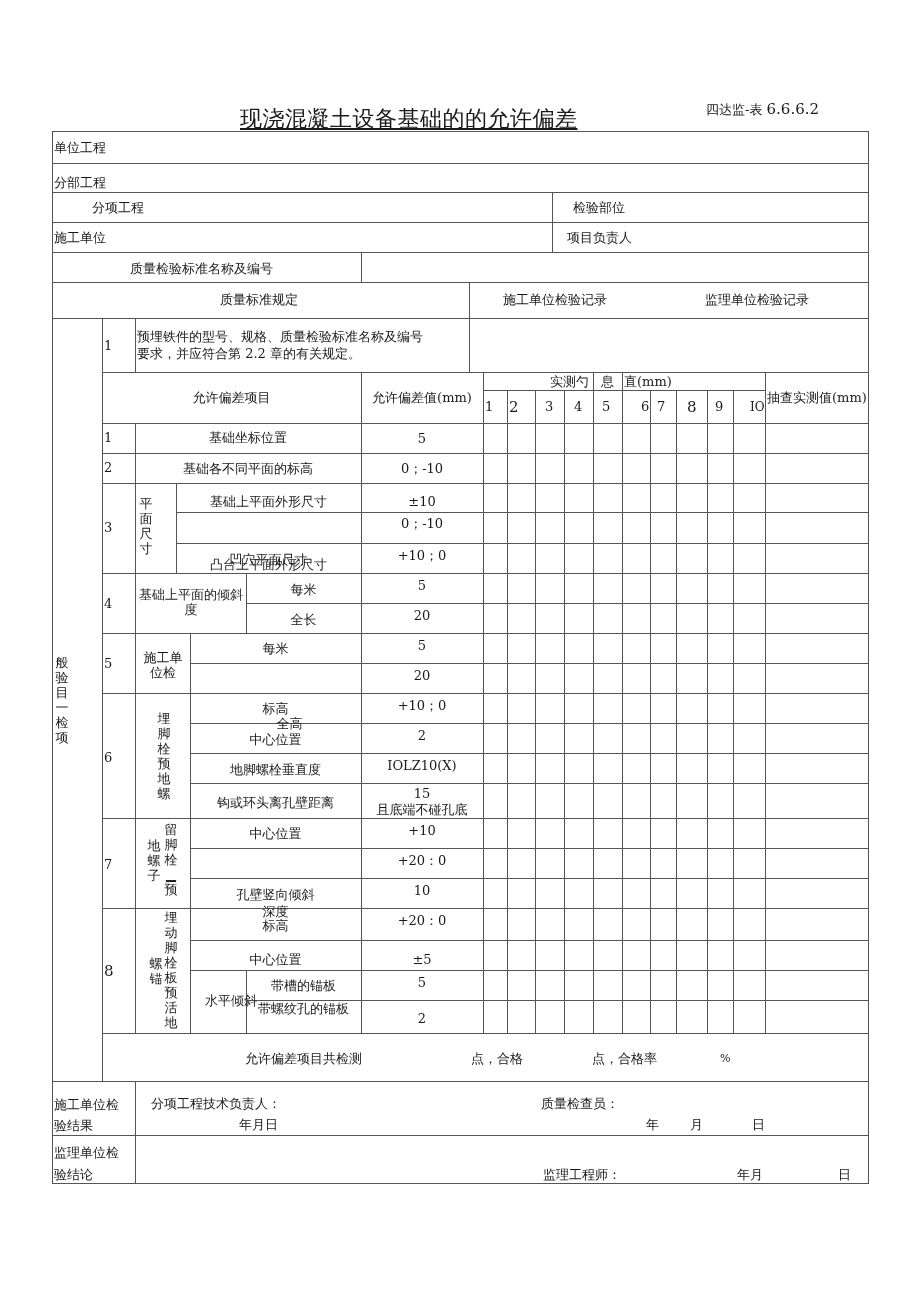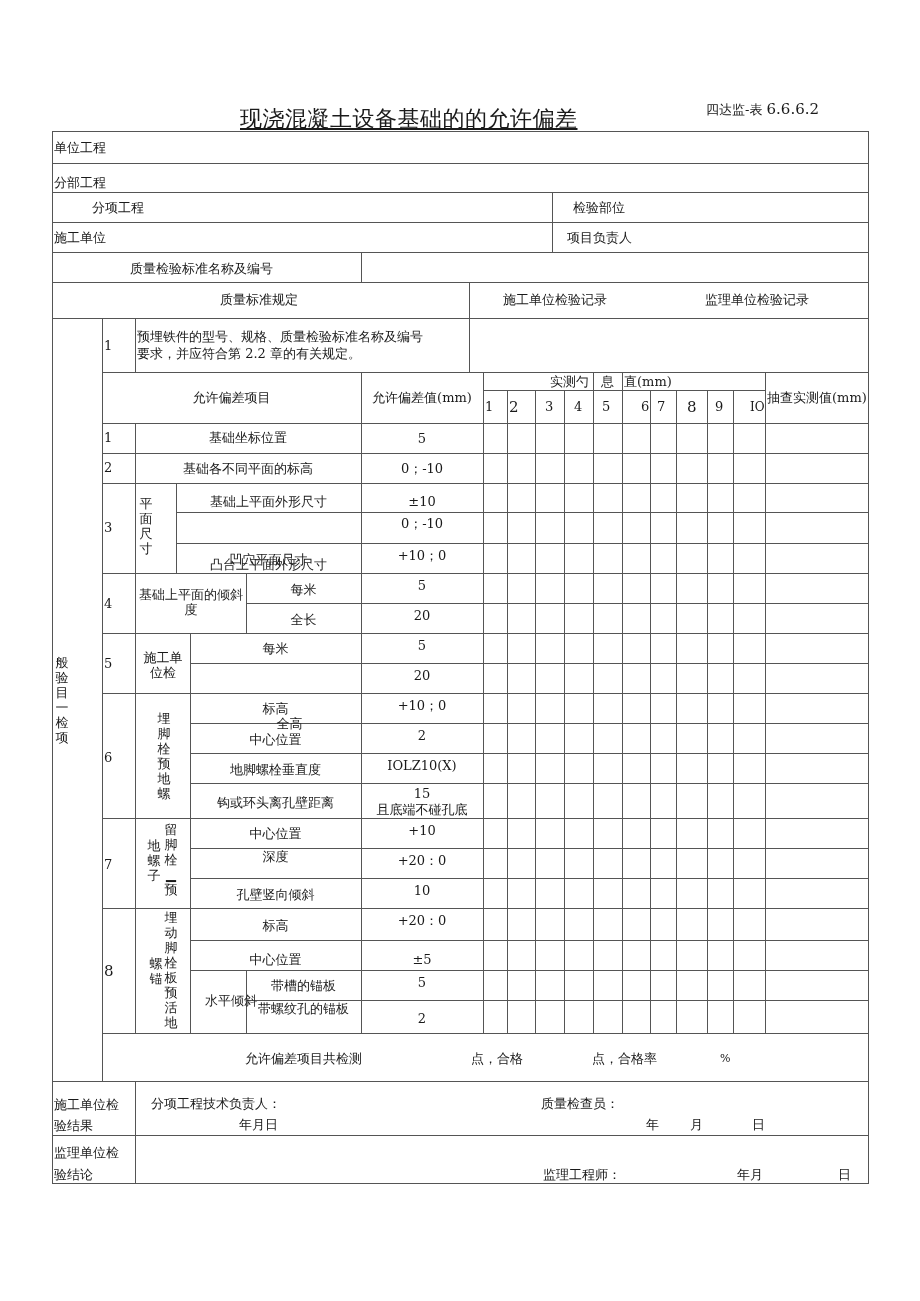--- a/index.html
+++ b/index.html
@@ -156,21 +156,21 @@
 <div class="abs cell" style="left:361px;top:753px;width:122px;height:24px;">IOLZ10(X)</div>
 <div class="abs cell" style="left:190px;top:788px;width:171px;height:28px;">钩或环头离孔壁距离</div>
 <div class="abs cell" style="left:361px;top:785px;width:122px;height:16px;">15</div>
 <div class="abs cell" style="left:361px;top:801px;width:122px;height:16px;">且底端不碰孔底</div>
 
 <div class="abs t" style="left:104px;top:857px;">7</div>
 <div class="abs vert" style="left:146px;top:838px;font-family:Liberation Serif, serif;">地螺子</div>
 <div class="abs vert" style="left:163px;top:822px;">留脚栓▁预</div>
 <div class="abs cell" style="left:190px;top:820px;width:171px;height:27px;">中心位置</div>
 <div class="abs cell" style="left:361px;top:818px;width:122px;height:24px;">+10</div>
-<div class="abs cell" style="left:190px;top:843px;width:171px;height:27px;">深度</div>
+<div class="abs cell" style="left:190px;top:898px;width:171px;height:27px;">深度</div>
 <div class="abs cell" style="left:361px;top:848px;width:122px;height:24px;">+20：0</div>
 <div class="abs cell" style="left:190px;top:881px;width:171px;height:27px;">孔壁竖向倾斜</div>
 <div class="abs cell" style="left:361px;top:878px;width:122px;height:24px;">10</div>
 
 <div class="abs t" style="left:104px;top:963px;font-size:15px;">8</div>
 <div class="abs vert" style="left:148px;top:956px;">螺锚</div>
 <div class="abs vert" style="left:163px;top:910px;">埋动脚栓板预活地</div>
 <div class="abs cell" style="left:190px;top:910px;width:171px;height:30px;">标高</div>
 <div class="abs cell" style="left:361px;top:908px;width:122px;height:24px;">+20：0</div>
 <div class="abs cell" style="left:190px;top:946px;width:171px;height:26px;">中心位置</div>

